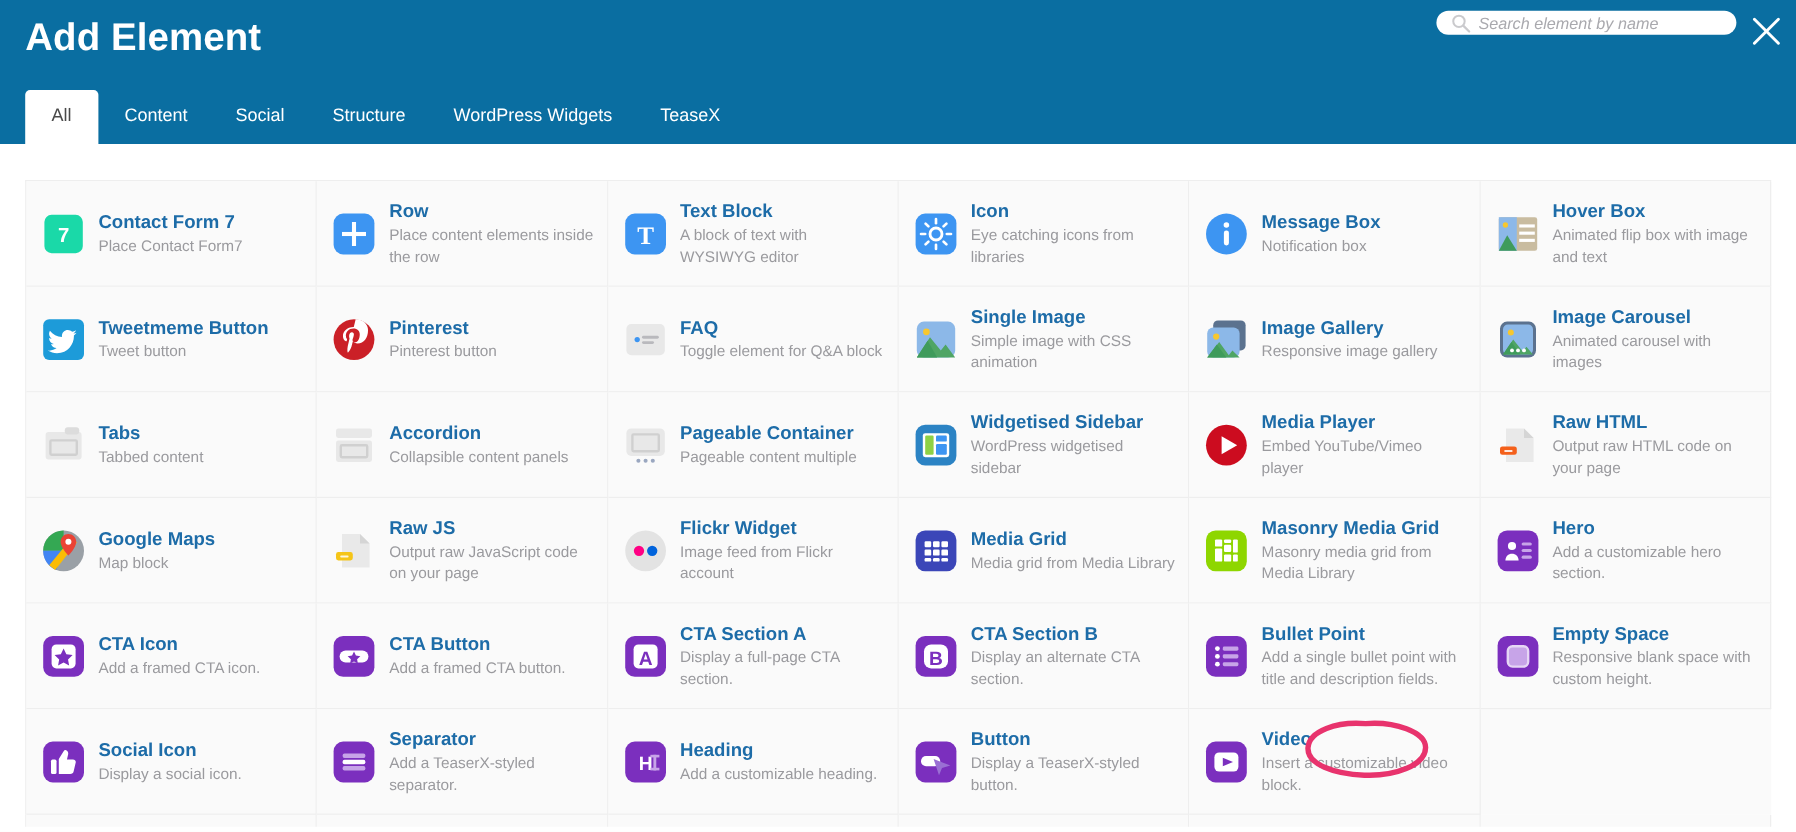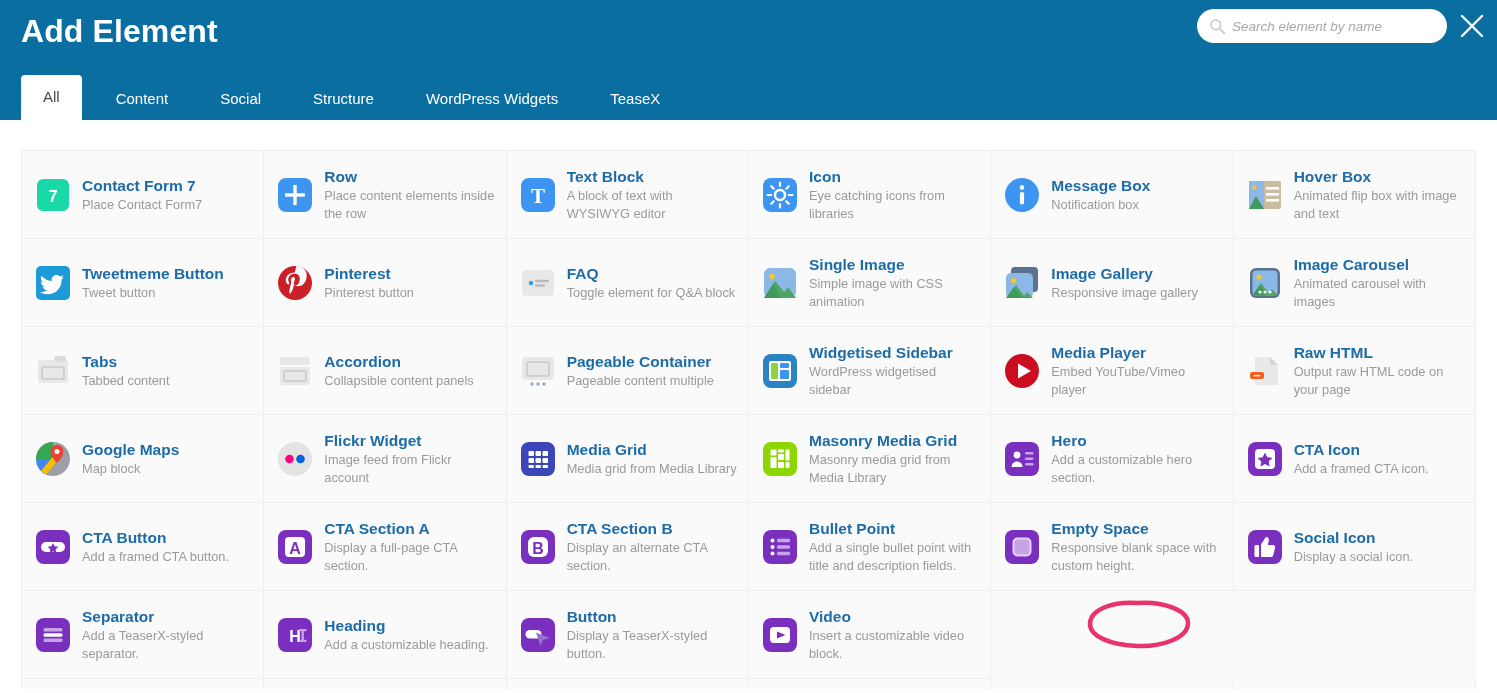--- a/index.html
+++ b/index.html
@@ -26,21 +26,21 @@
     font-size: 32px;
     font-weight: 700;
     color: #ffffff;
     letter-spacing: 0.1px;
   }
   .search-wrap {
     position: absolute;
     right: 50px;
     top: 9px;
     width: 250px;
-    height: 34px;
+    height: 20px;
     background: #ffffff;
     border-radius: 17px;
     display: flex;
     align-items: center;
     padding: 0 10px 0 12px;
   }
   .search-icon {
     flex: 0 0 auto;
     width: 17px;
     height: 17px;
@@ -68,22 +68,22 @@
     cursor: pointer;
   }
   .close-btn svg { display: block; }
 
   
   .tabs {
     position: absolute;
     left: 21px;
     bottom: 0;
     display: flex;
-    align-items: flex-end;
-    gap: 16px;
+    align-items: center;
+    gap: 4px;
   }
   .tab {
     font-size: 15px;
     color: #ffffff;
     padding: 12px 18px 14px;
     cursor: pointer;
     white-space: nowrap;
     line-height: 1;
   }
   .tab.active {
@@ -477,20 +477,34 @@
           </svg>
         </div>
         <div class="cell-text">
           <div class="cell-title">Google Maps</div>
           <div class="cell-desc">Map block</div>
         </div>
       </div>
       <div class="cell">
         <div class="cell-icon">
           <svg viewBox="0 0 38 38">
+        <path d="M9 5 h15 l8 8 v20 h-23 z" fill="#e9e9e9"></path>
+        <path d="M24 5 l8 8 h-8 z" fill="#d5d5d5"></path>
+        <rect x="4" y="20" width="14" height="7" rx="2" fill="#f5c518"></rect>
+        <rect x="7.5" y="23" width="7" height="1.6" rx="0.8" fill="#ffffff" opacity="0.85"></rect>
+          </svg>
+        </div>
+        <div class="cell-text">
+          <div class="cell-title">Raw JS</div>
+          <div class="cell-desc">Output raw JavaScript code on your page</div>
+        </div>
+      </div>
+      <div class="cell">
+        <div class="cell-icon">
+          <svg viewBox="0 0 38 38">
             <circle cx="19" cy="19" r="17" fill="#e3e3e3"></circle>
         <circle cx="13.5" cy="19" r="4.3" fill="#ff0084"></circle>
         <circle cx="24.5" cy="19" r="4.3" fill="#0063dc"></circle>
           </svg>
         </div>
         <div class="cell-text">
           <div class="cell-title">Flickr Widget</div>
           <div class="cell-desc">Image feed from Flickr account</div>
         </div>
       </div>

